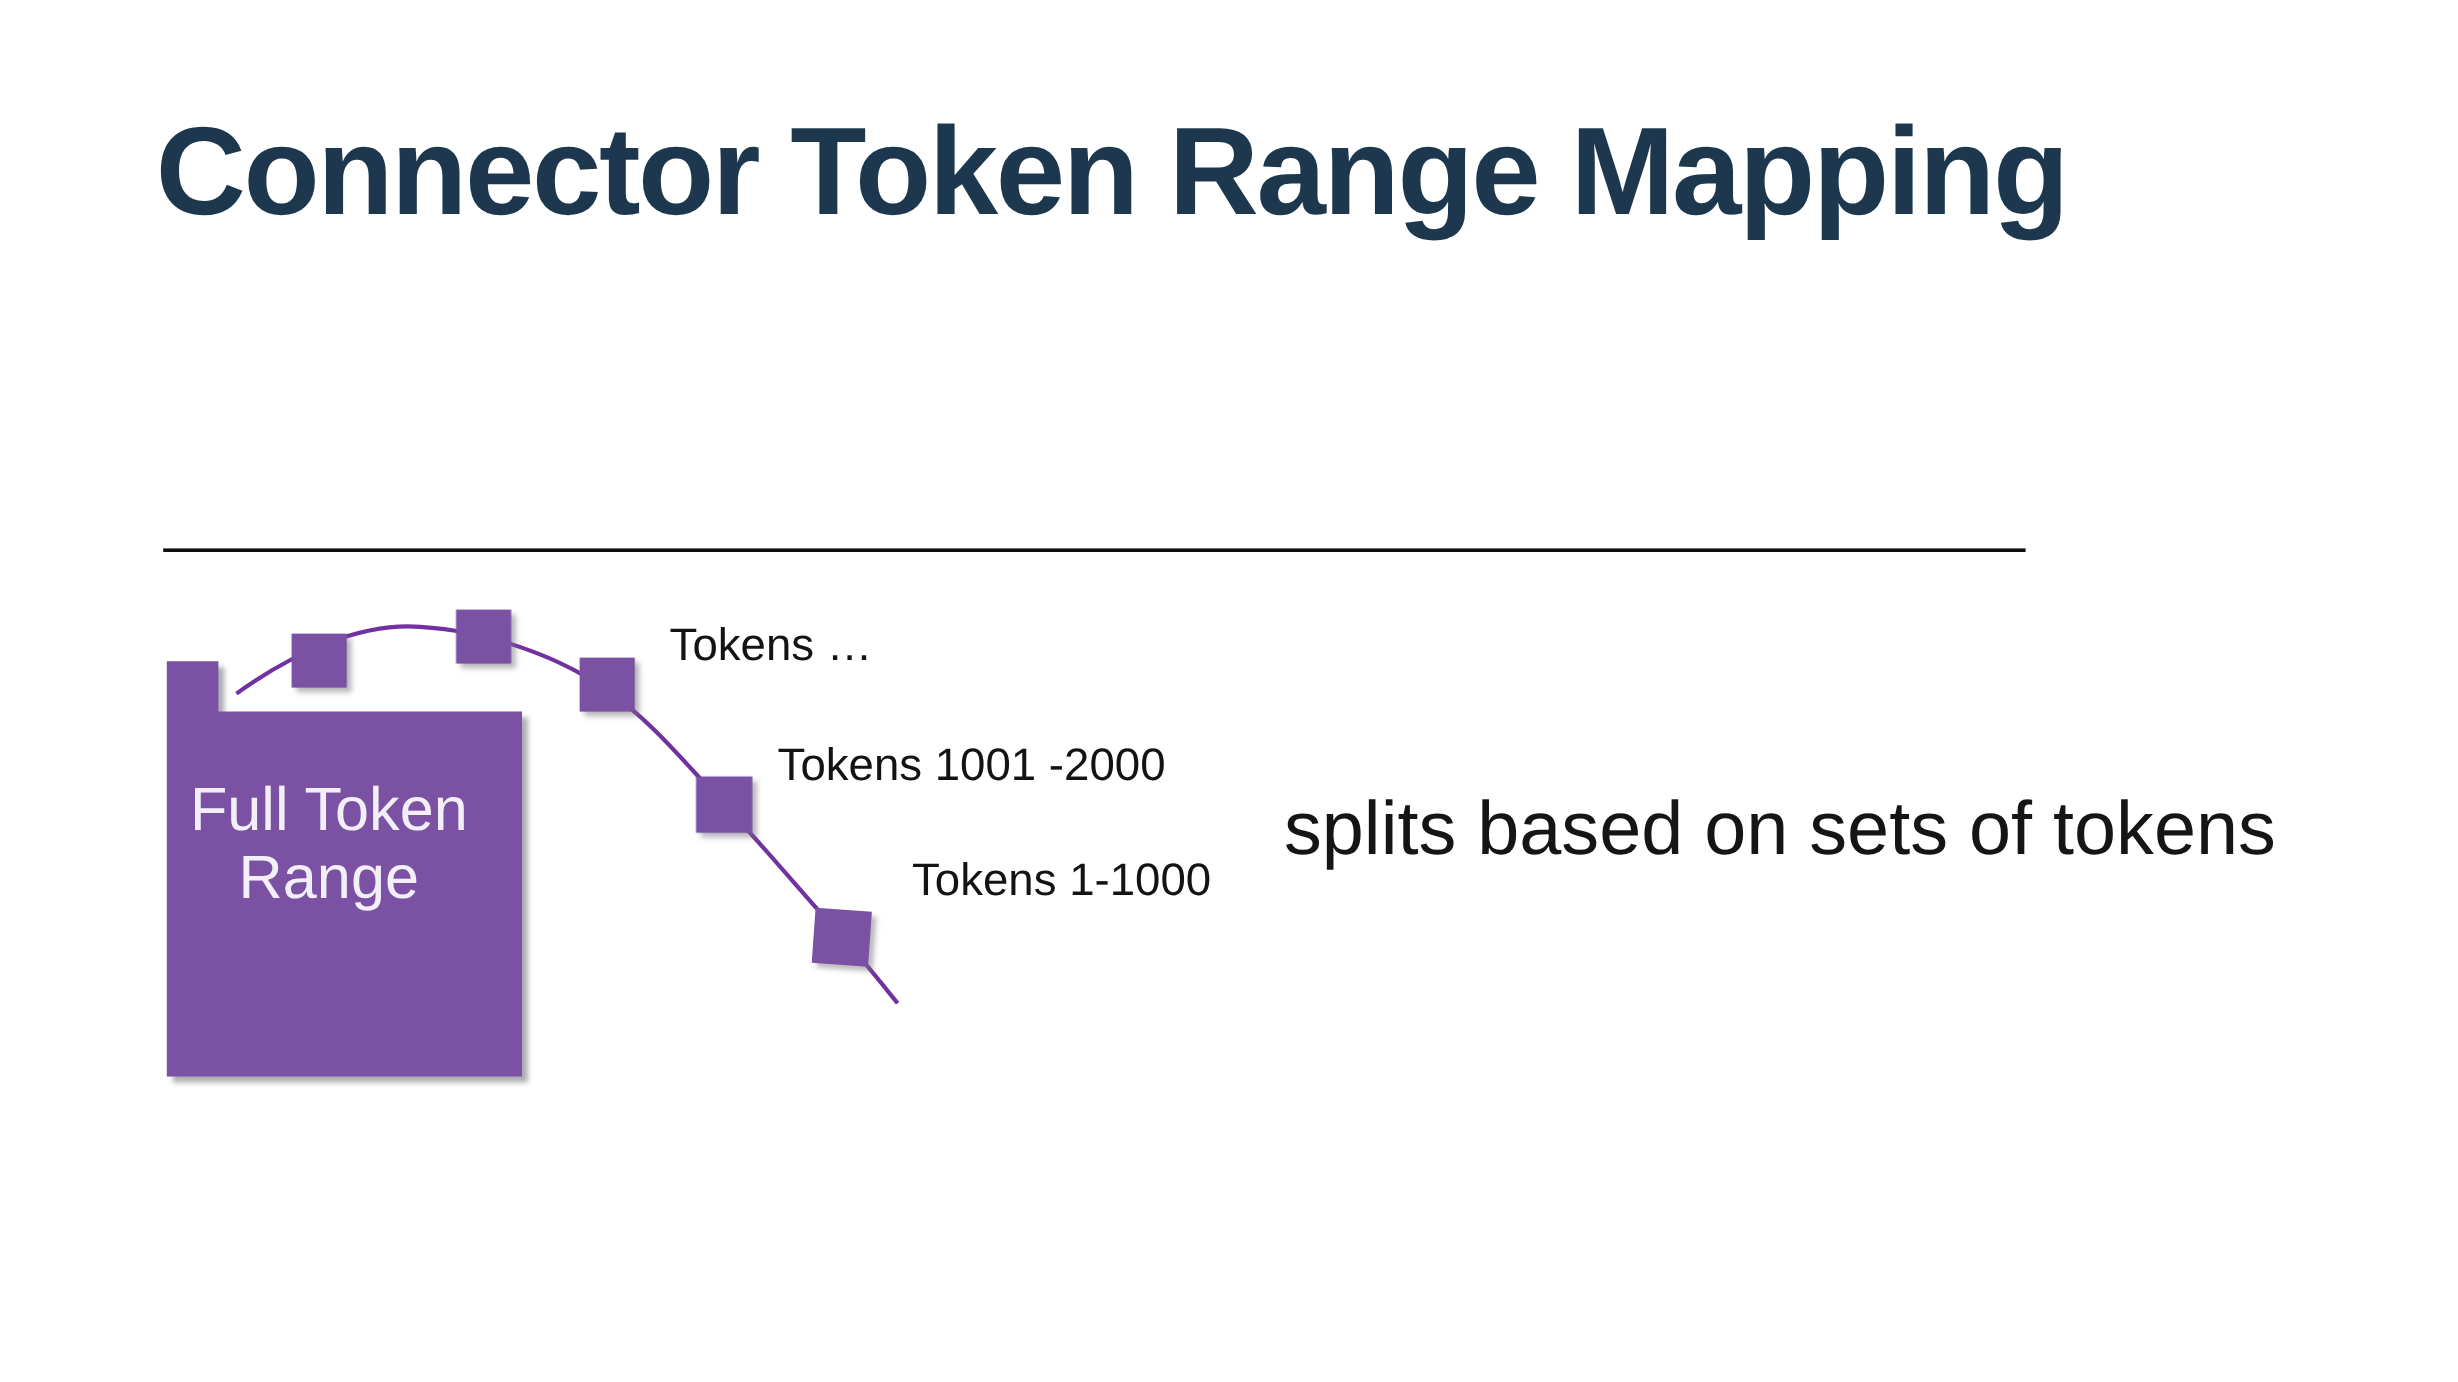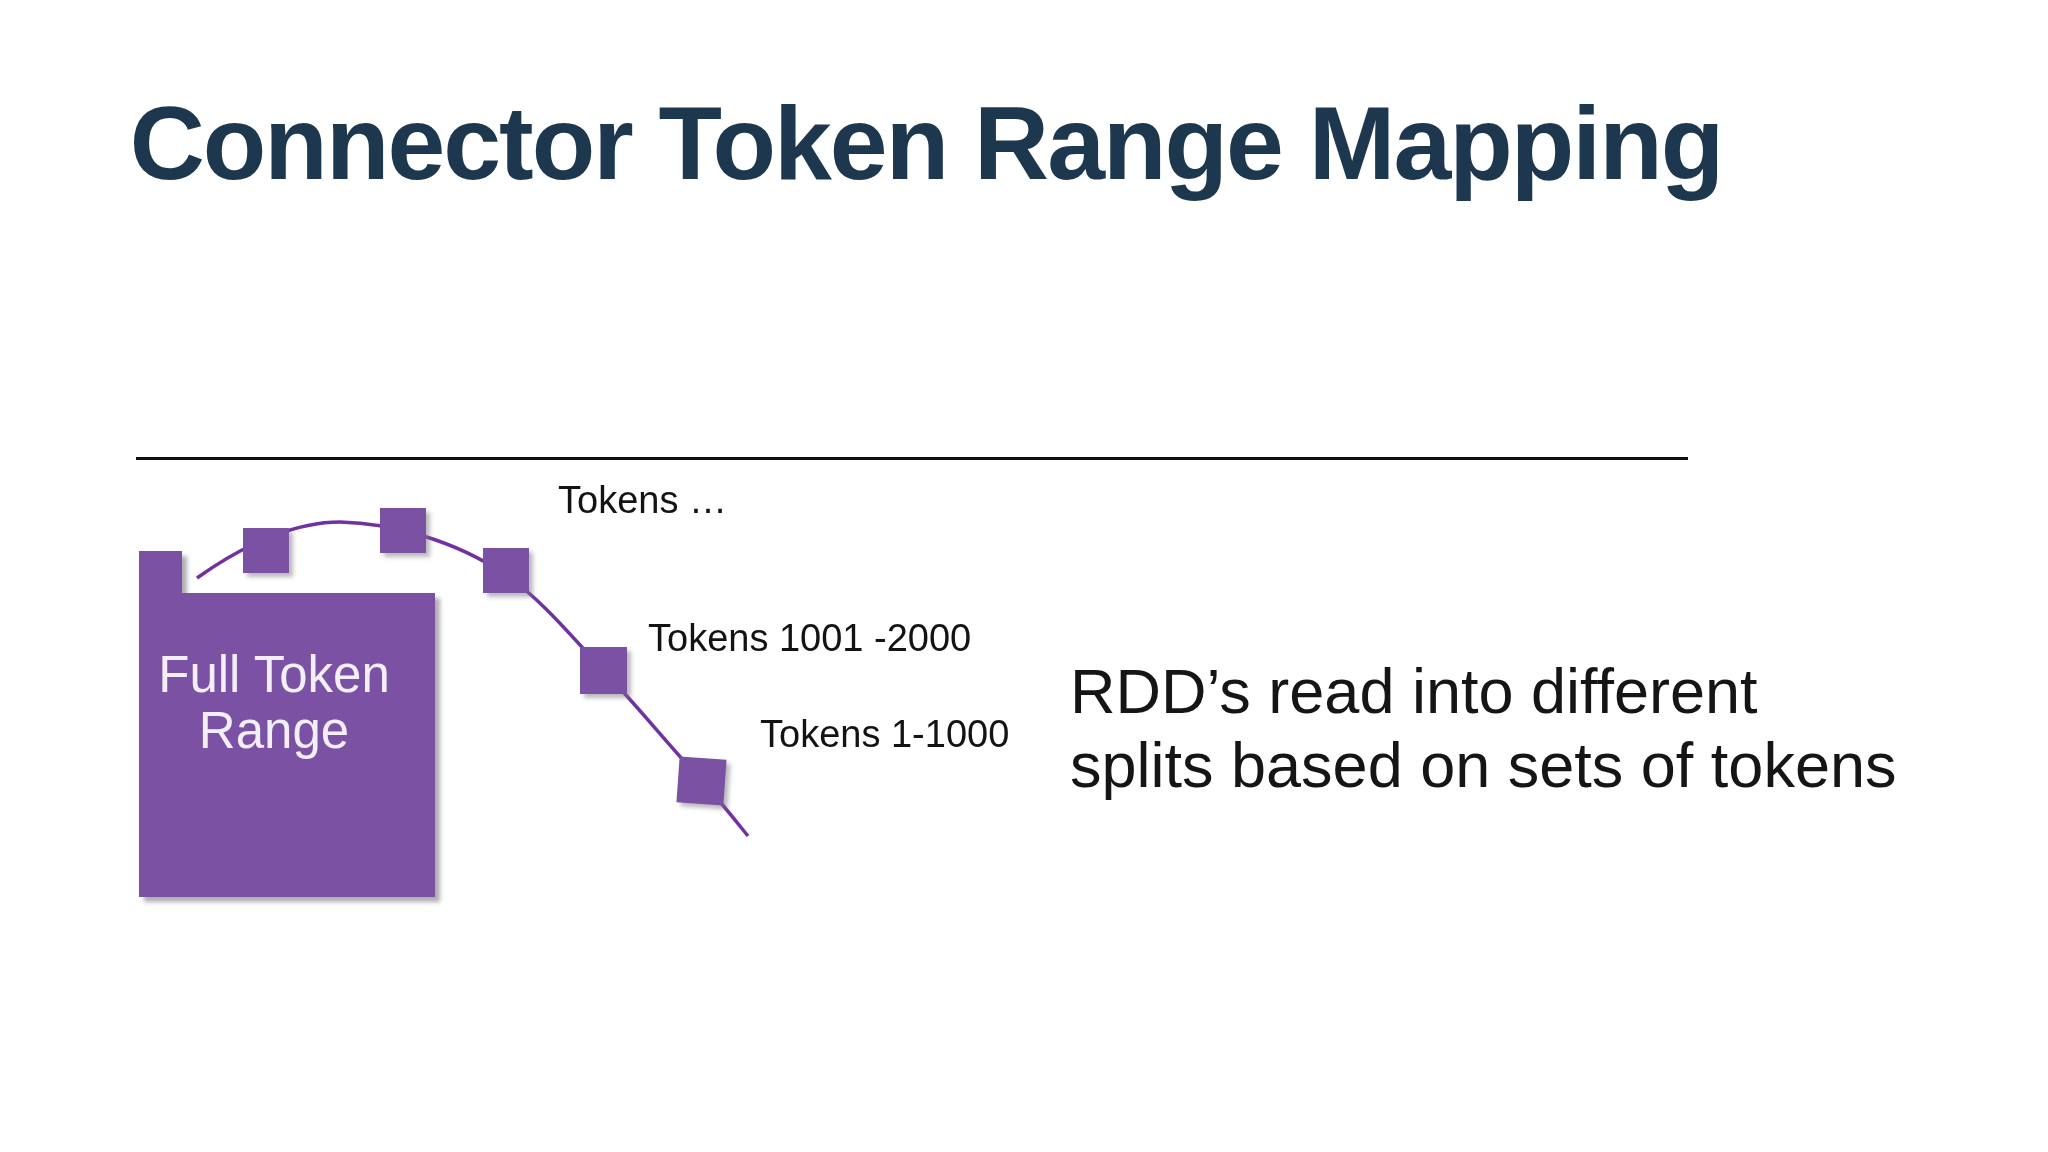--- a/index.html
+++ b/index.html
@@ -34,21 +34,21 @@
     font-size:51px;line-height:56px;
     color:#f3eff8;
   }
 
   .token-label{
     position:absolute;
     font-size:38px;line-height:44px;
     color:#131313;
     white-space:nowrap;
   }
-  .token-label.l0{left:558px;top:478px;}
+  .token-label.l0{left:558px;top:516px;}
   .token-label.l1{left:648px;top:616px;}
   .token-label.l2{left:760px;top:712px;}
 
   .body-text{
     position:absolute;left:1070px;top:654px;width:920px;
     font-size:63px;line-height:74px;
     color:#151515;
   }
   .body-text div{white-space:nowrap;}
 </style>
@@ -86,17 +86,16 @@
     <div>Range</div>
   </div>
 
   <div class="token-label l0">Tokens …</div>
 
   <div class="token-label l1">Tokens 1001 -2000</div>
 
   <div class="token-label l2">Tokens 1-1000</div>
 
   <div class="body-text">
-    <div>RDD’s read into different</div>
     <div>splits based on sets of tokens</div>
   </div>
 
 </div>
 
 </body></html>

